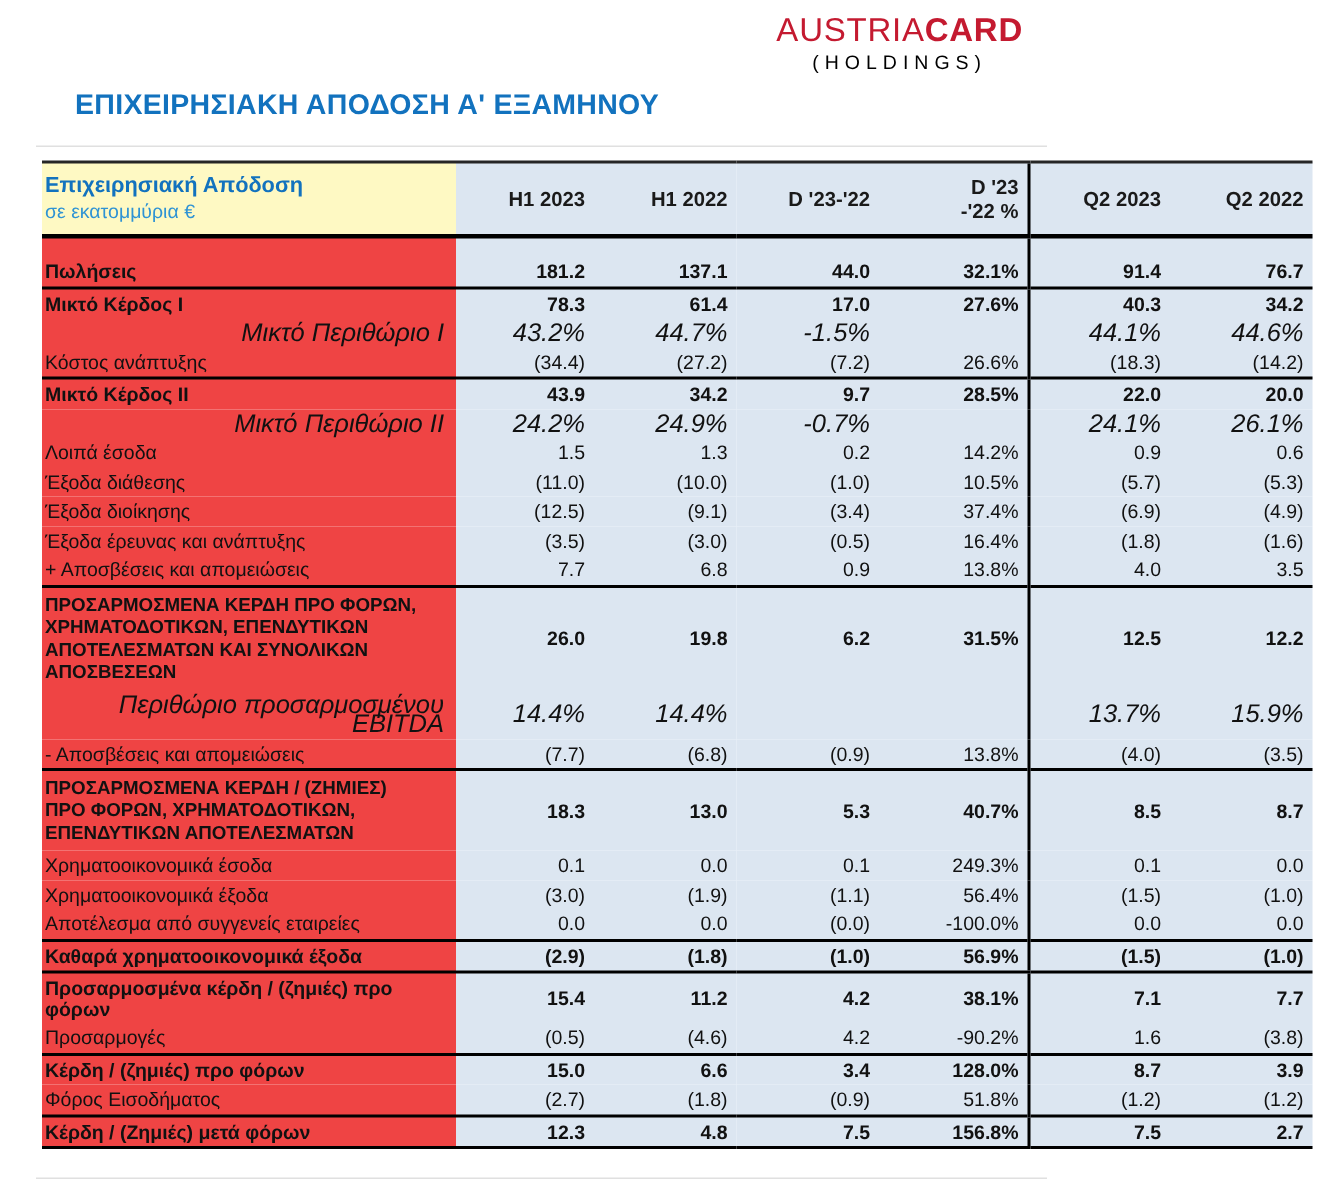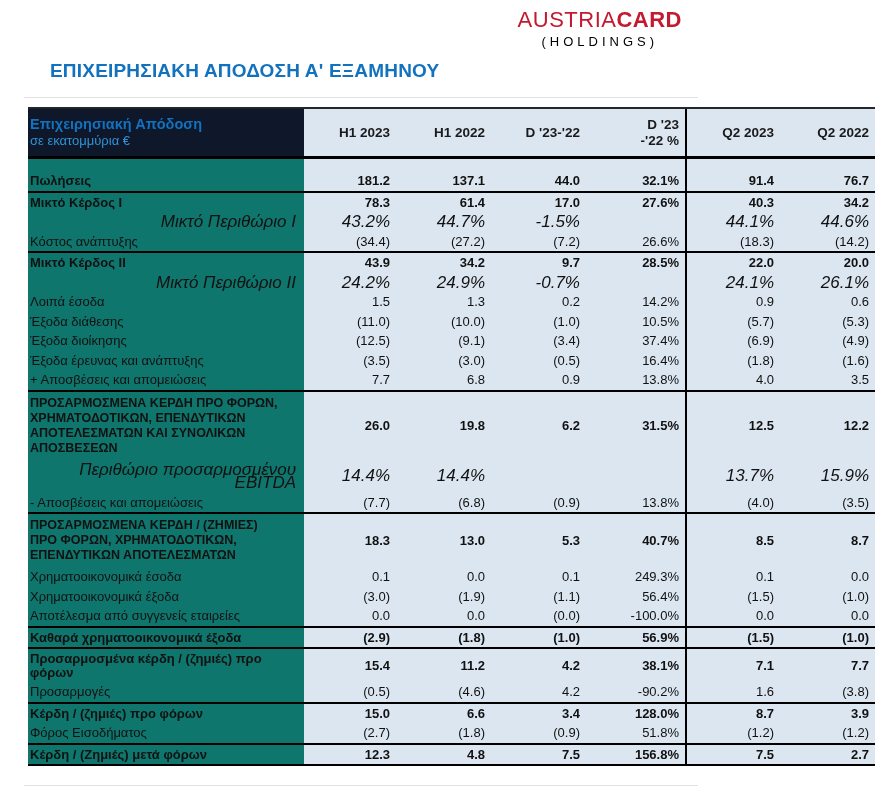--- a/index.html
+++ b/index.html
@@ -44,31 +44,31 @@
     width: 847px; border-collapse: collapse; table-layout: fixed;
   }
   table.perf th, table.perf td { margin: 0; }
 
   thead th {
     border-top: 2px solid #262626;
     border-bottom: 3px solid #000000;
     vertical-align: middle;
     padding: 7px 6px 7px 0;
   }
-  thead th.label-col { text-align: left; padding-left: 2px; background: #0f172a; }
+  thead th.label-col { text-align: left; padding-left: 2px; background: #fef9c3; }
   thead th.num { background: #dce6f1; text-align: right; font-size: 13.5px; font-weight: bold; color: #1a1a1a; white-space: pre-line; line-height: 16px; }
   .th-title { font-size: 14.5px; font-weight: bold; color: #1272be; line-height: 17px; }
   .th-sub   { font-size: 13px; font-weight: normal; color: #2f93d4; line-height: 16px; }
 
   tbody td {
     font-size: 13px; line-height: 13.5px; color: #111111;
     padding: 3px 6px 3px 0;
     vertical-align: middle;
   }
-  tbody td.label { text-align: left; padding-left: 2px; background: #0f766e; white-space: pre-line; }
+  tbody td.label { text-align: left; padding-left: 2px; background: #ef4444; white-space: pre-line; }
   tbody td.num   { text-align: right; background: #dce6f1; }
 
   
   th.c4, td.c4 { border-left: 2px solid #000000; }
 
   
   tbody tr:first-child td { padding-top: 15px; }
 
   
   tr.r-total td { font-weight: bold; }

